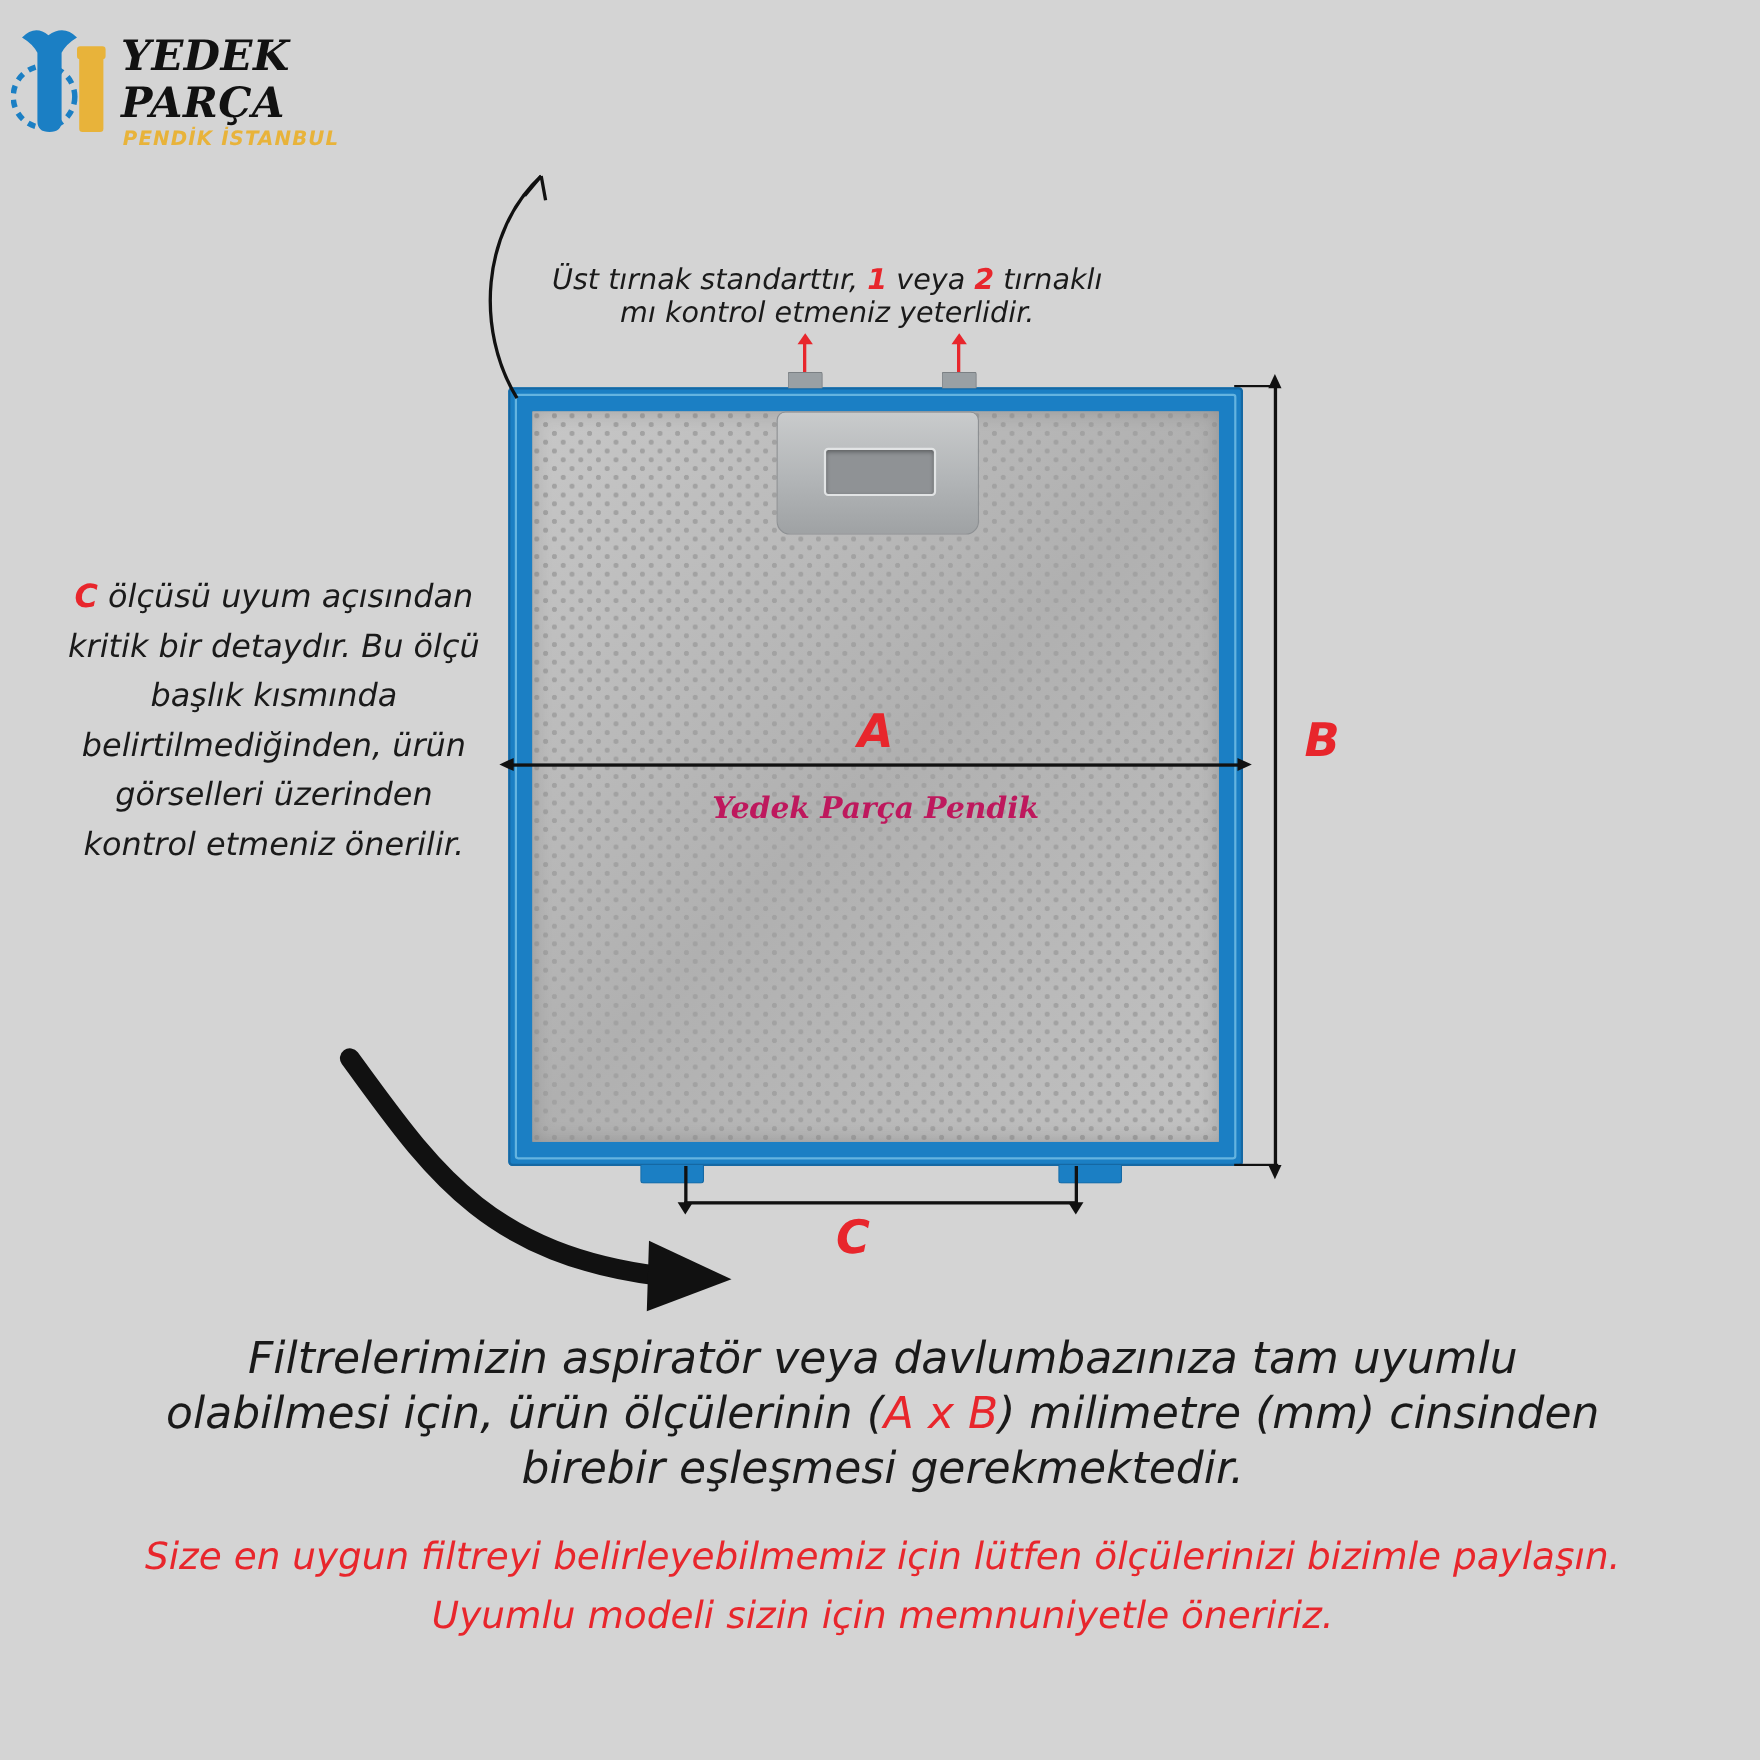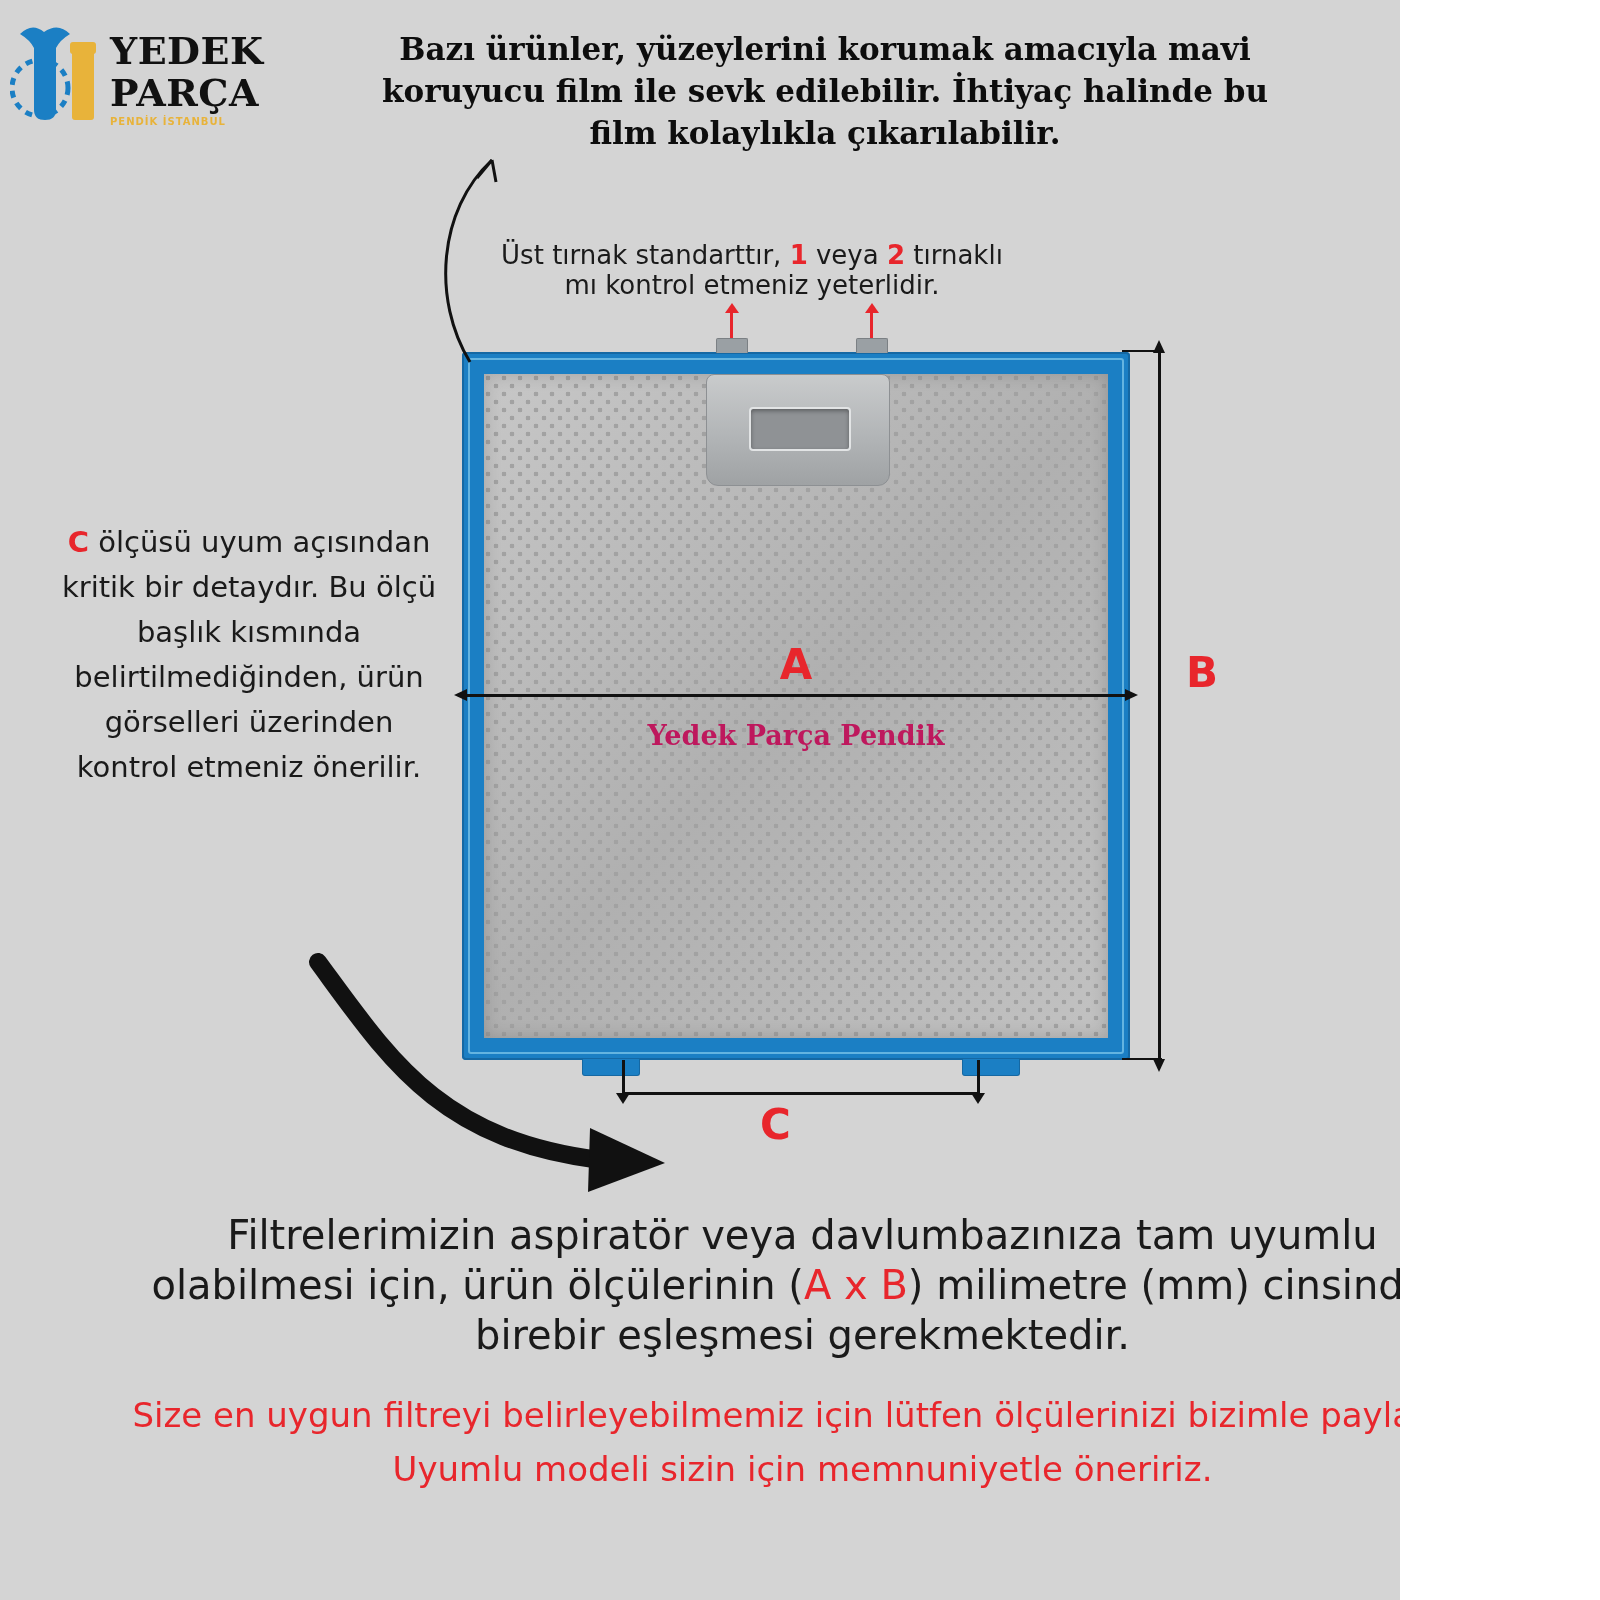--- a/index.html
+++ b/index.html
@@ -5,24 +5,25 @@
   html, body {
     margin: 0;
     padding: 0;
     background: #ffffff;
   }
   body {
     font-family: "DejaVu Sans", sans-serif;
   }
   #canvas {
     position: relative;
-    width: 1400px;
+    width: 1600px;
     height: 1600px;
     background: #d4d4d4;
     overflow: hidden;
+    font-style: italic;
   }
 
   
   .logo {
     position: absolute;
     left: 10px;
     top: 12px;
     width: 300px;
     height: 130px;
   }
@@ -43,24 +44,25 @@
     font-family: "DejaVu Serif", serif;
     font-weight: bold;
     font-size: 38px;
     color: #111111;
     line-height: 42px;
     letter-spacing: 0.5px;
   }
   .logo-sub {
     font-family: "DejaVu Sans", sans-serif;
     font-weight: bold;
-    font-size: 10px;
+    font-size: 18px;
     color: #e8b33a;
     letter-spacing: 1px;
     margin-top: 2px;
+    text-align: center;
   }
 
   
   .headline {
     position: absolute;
     left: 360px;
     top: 28px;
     width: 930px;
     text-align: center;
     font-family: "DejaVu Serif", serif;
@@ -388,21 +390,20 @@
         <rect x="60" y="26" width="26" height="12" rx="3" fill="#e8b33a"></rect>
       </svg>
     </div>
     <div class="logo-text">
       <div class="logo-line1">YEDEK</div>
       <div class="logo-line2">PARÇA</div>
       <div class="logo-sub">PENDİK İSTANBUL</div>
     </div>
   </div>
 
-  <div class="headline">Bazı ürünler, yüzeylerini korumak amacıyla mavi koruyucu film ile sevk edilebilir. İhtiyaç halinde bu film kolaylıkla çıkarılabilir.</div>
 
   <div class="tab-note">
     <span>Üst tırnak standarttır, </span><span class="num">1</span><span> veya </span><span class="num">2</span><span> tırnaklı mı kontrol etmeniz yeterlidir.</span>
   </div>
 
   <div class="red-arrow a1"></div>
   <div class="red-arrow a2"></div>
 
   <div class="left-note">
     <span class="c-red">C</span><span> ölçüsü uyum açısından kritik bir detaydır. Bu ölçü başlık kısmında belirtilmediğinden, ürün görselleri üzerinden kontrol etmeniz önerilir.</span>

